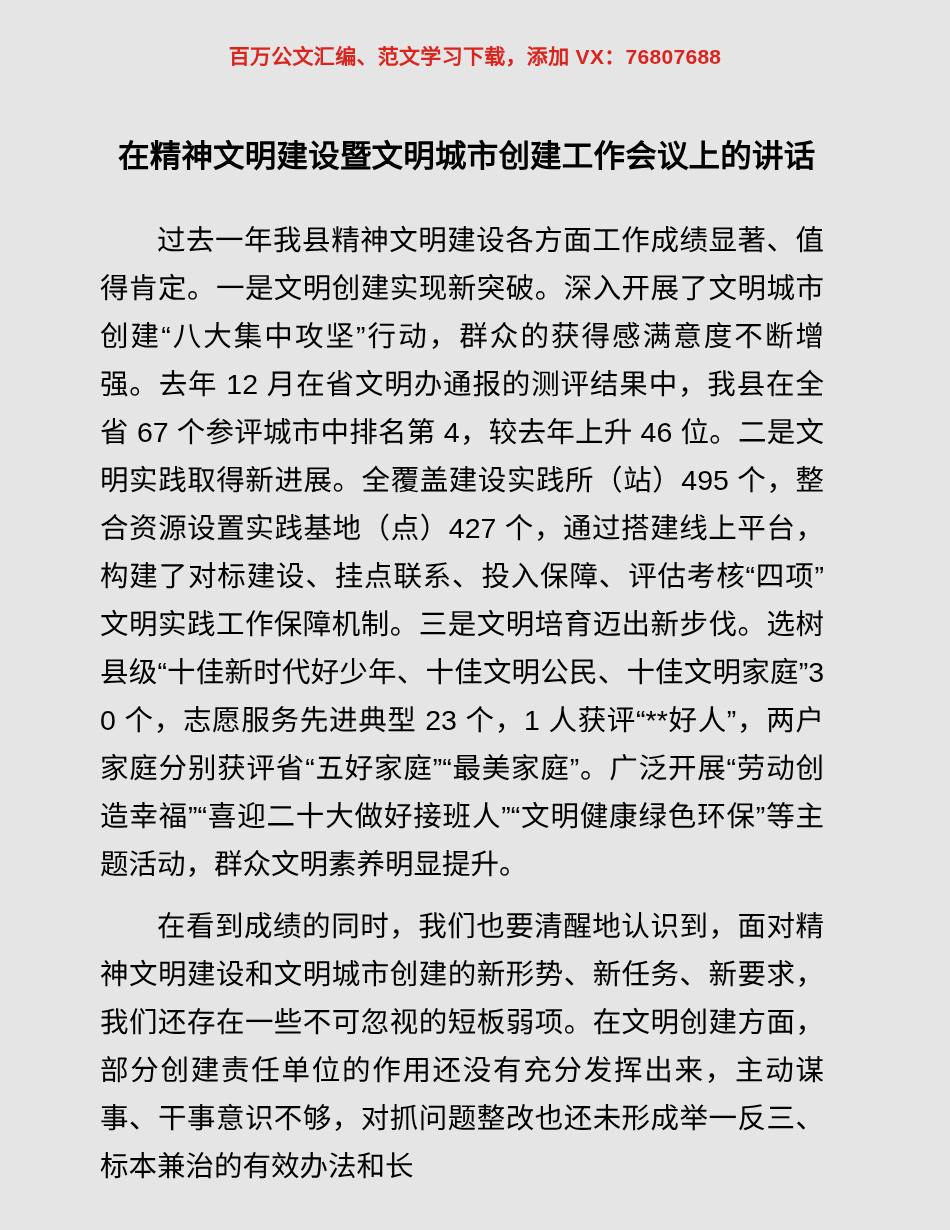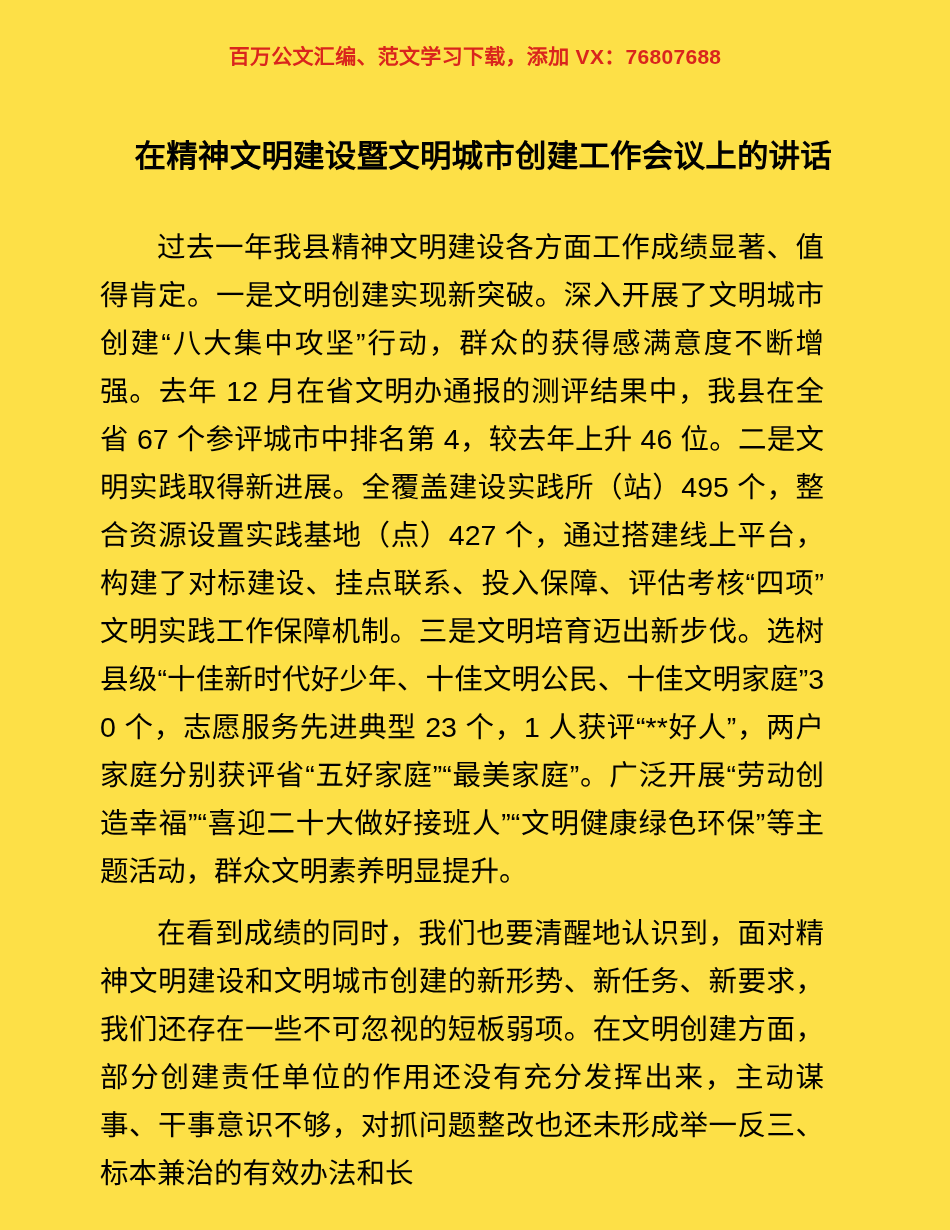--- a/index.html
+++ b/index.html
@@ -14,21 +14,21 @@
     overflow: hidden;
     font-family: "Liberation Sans", "DejaVu Sans", sans-serif;
     color: #000000;
     -webkit-font-smoothing: antialiased;
   }
 
   .page {
     position: relative;
     width: 950px;
     height: 1230px;
-    background: #fde047;
+    background: #e5e5e5;
     box-sizing: border-box;
   }
 
   
   .promo-bar {
     position: absolute;
     top: 44px;
     left: 0;
     width: 950px;
     text-align: center;
@@ -42,21 +42,21 @@
     color: #d9251d;
     white-space: nowrap;
   }
 
   
   .doc-title {
     position: absolute;
     top: 112px;
     left: 118px;
     width: 714px;
-    text-align: right;
+    text-align: left;
     font-size: 31.5px;
     font-weight: 700;
     line-height: 46px;
     letter-spacing: 0.2px;
     color: #000000;
   }
 
   
   .doc-body {
     position: absolute;
@@ -76,21 +76,21 @@
     color: #000000;
     word-break: break-all;
   }
   .para.indent {
     text-indent: 2em;
   }
   .para + .para {
     margin-top: 0;
   }
   
-  .para.gap-sm { margin-top: 17px; }
+  .para.gap-sm { margin-top: 10px; }
   .para.gap-md { margin-top: 14px; }
 </style>
 </head>
 <body>
 
 <div class="page">
 
   <div class="promo-bar">
     <span class="promo-text">百万公文汇编、范文学习下载，添加 VX：76807688</span>
   </div>

